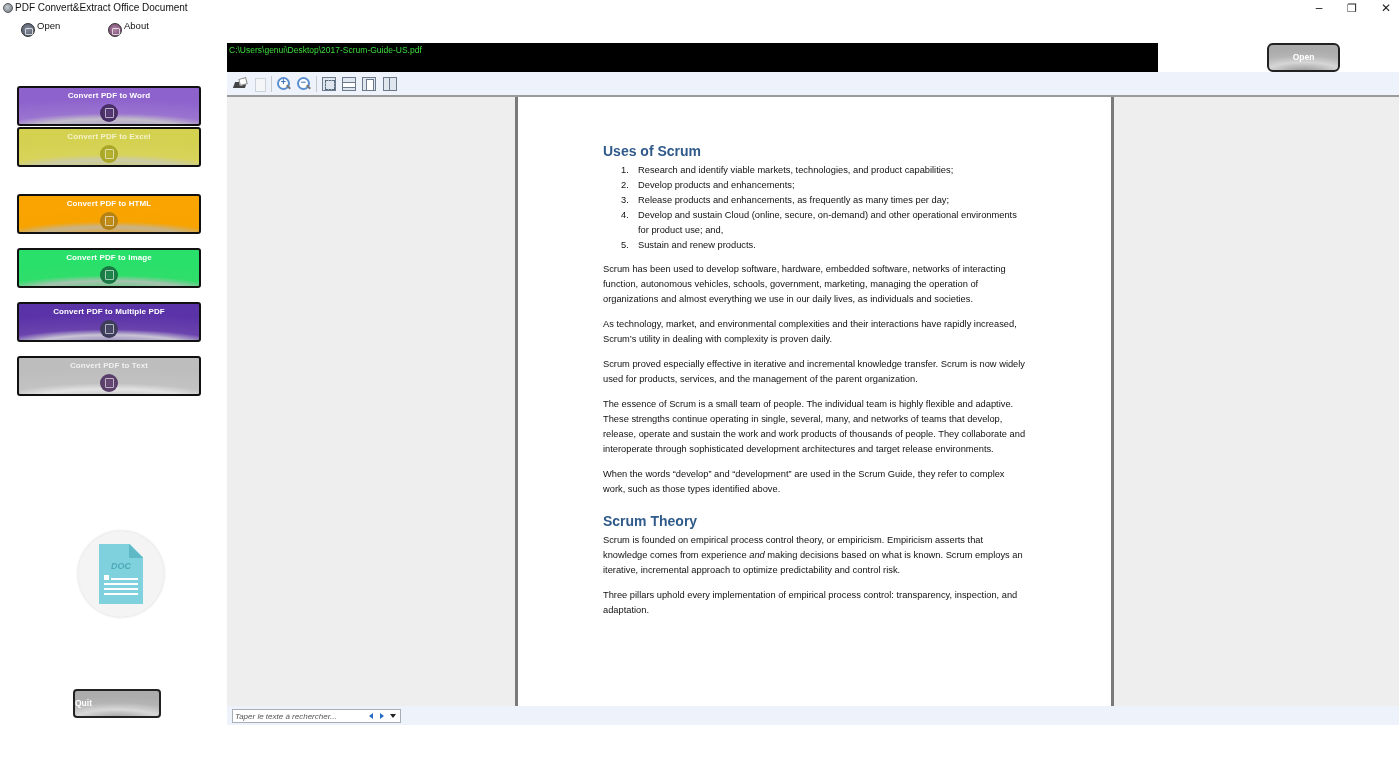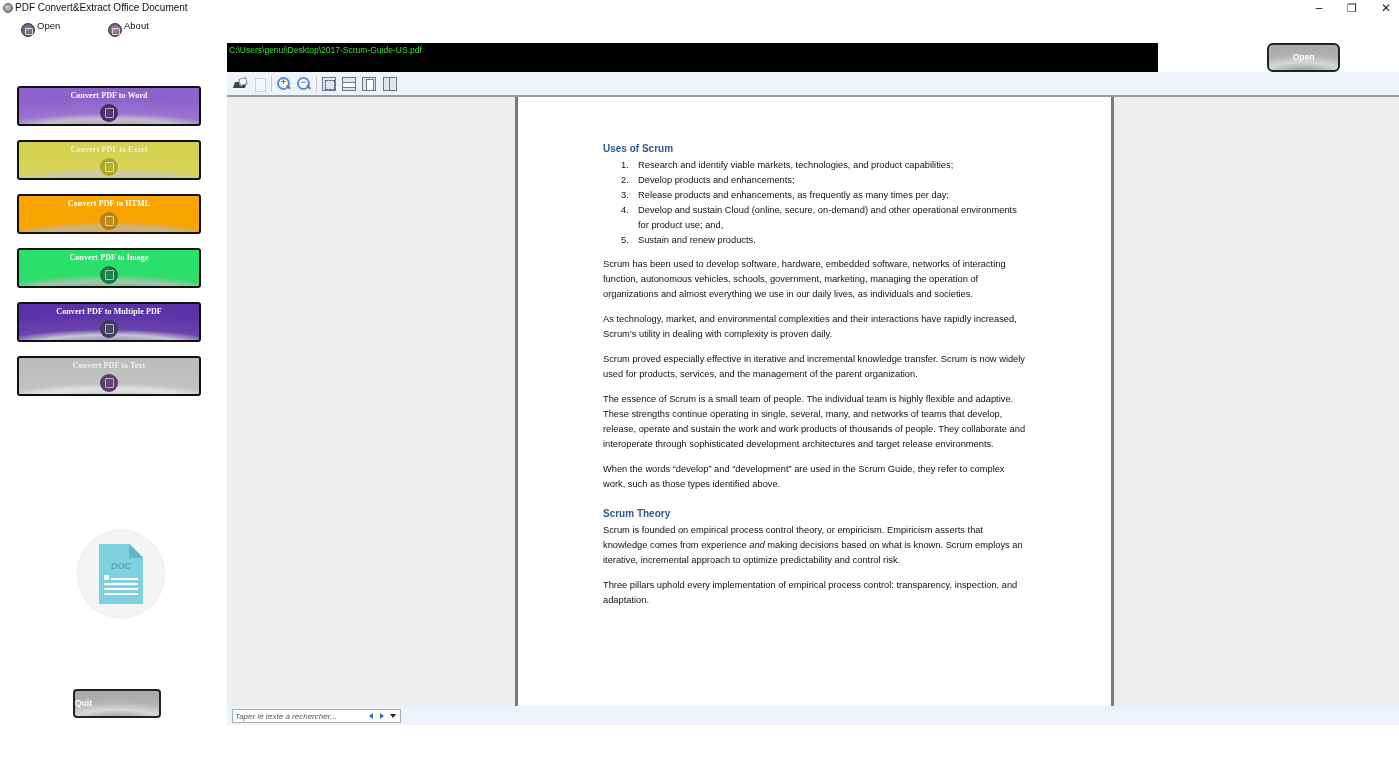--- a/index.html
+++ b/index.html
@@ -19,27 +19,27 @@
   .menu-item { position: absolute; top: 20px; height: 18px; font-size: 9.5px; color: #111; }
   .menu-item .mi-icon { position: absolute; left: 0; top: 3px; width: 14px; height: 14px; border-radius: 50%; border: 1px solid #333; }
   .menu-item .mi-label { position: absolute; left: 16px; top: 0; white-space: nowrap; }
   .menu-open { left: 21px; }
   .menu-open .mi-icon { background: radial-gradient(circle at 50% 45%, #8890a0, #46505e); }
   .menu-about { left: 108px; }
   .menu-about .mi-icon { background: radial-gradient(circle at 50% 45%, #b48aa8, #6b3a63); }
   .mi-icon::after { content: ""; position: absolute; left: 3px; top: 4px; width: 6px; height: 5px; border: 1px solid rgba(255,255,255,0.7); border-radius: 1px; }
 
   
-  .conv-btn { position: absolute; left: 17px; width: 184px; height: 40px; border: 2px solid #111; border-radius: 3px; overflow: hidden; cursor: pointer; font-family: Liberation Serif, serif; }
+  .conv-btn { position: absolute; left: 17px; width: 184px; height: 40px; border: 2px solid #111; border-radius: 3px; overflow: hidden; cursor: pointer; }
   .conv-btn .cb-label { position: absolute; left: 0; right: 0; top: 3px; text-align: center; font-size: 8px; font-weight: bold; color: #fff; letter-spacing: 0.1px; }
   .conv-btn .cb-icon { position: absolute; left: 50%; top: 16px; width: 18px; height: 18px; margin-left: -9px; border-radius: 50%; }
   .conv-btn .cb-icon::after { content: ""; position: absolute; left: 5px; top: 4px; width: 7px; height: 8px; border: 1px solid rgba(255,255,255,0.6); border-radius: 1px; }
   .cb-word  { top: 86px;  background: radial-gradient(ellipse 120% 90% at 50% 120%, #a99ac6 0%, #c2bcc9 38%, #9a74d0 55%, #8d62cc 100%); }
   .cb-word .cb-icon  { background: radial-gradient(circle, #5a3c7a, #3c2456); }
-  .cb-excel { top: 140px; background: radial-gradient(ellipse 120% 90% at 50% 120%, #cdcd6a 0%, #cbcba6 38%, #d8d45a 55%, #d4d050 100%); padding-left: 48px; }
+  .cb-excel { top: 127px; background: radial-gradient(ellipse 120% 90% at 50% 120%, #cdcd6a 0%, #cbcba6 38%, #d8d45a 55%, #d4d050 100%); padding-left: 48px; }
   .cb-excel .cb-icon { background: radial-gradient(circle, #b8b430, #a09c20); }
   .cb-excel .cb-label { color: #f4f2cc; }
   .cb-html  { top: 194px; background: radial-gradient(ellipse 120% 90% at 50% 120%, #f0a010 0%, #c8b48a 38%, #f7a300 55%, #f9a400 100%); }
   .cb-html .cb-icon  { background: radial-gradient(circle, #c4901a, #a87810); }
   .cb-image { top: 248px; background: radial-gradient(ellipse 120% 90% at 50% 120%, #38d466 0%, #a8c2b0 38%, #2fde6a 55%, #28e06a 100%); }
   .cb-image .cb-icon { background: radial-gradient(circle, #1f8a4e, #156c3c); }
   .cb-multi { top: 302px; background: radial-gradient(ellipse 120% 90% at 50% 120%, #6f59a8 0%, #c8c4d4 38%, #6a43ad 55%, #5b33a8 100%); }
   .cb-multi .cb-icon { background: radial-gradient(circle, #4a4a6a, #343450); }
   .cb-text  { top: 356px; background: radial-gradient(ellipse 120% 90% at 50% 120%, #bdbdbd 0%, #e2e2e2 38%, #c2c2c2 55%, #bdbdbd 100%); }
   .cb-text .cb-icon  { background: radial-gradient(circle, #6a4b78, #4e3560); }
@@ -85,21 +85,21 @@
   .tb-box { position: absolute; left: 1px; top: 1px; width: 14px; height: 14px; border: 1px solid #6a7a8c; background: #dfe6ee; }
   .tb-box.inner::after { content: ""; position: absolute; left: 2px; top: 2px; width: 8px; height: 8px; border: 1px dashed #5a6a7c; }
   .tb-box.hbar::after { content: ""; position: absolute; left: 0; top: 4px; width: 12px; height: 4px; background: #fff; border-top: 1px solid #6a7a8c; border-bottom: 1px solid #6a7a8c; }
   .tb-box.vsingle::after { content: ""; position: absolute; left: 3px; top: 1px; width: 6px; height: 10px; background: #fff; border: 1px solid #6a7a8c; }
   .tb-box.vdouble::after { content: ""; position: absolute; left: 5px; top: 0; width: 1px; height: 12px; background: #6a7a8c; }
 
   
   .viewer { position: absolute; left: 227px; top: 97px; width: 1172px; height: 609px; background: #eeeeee; overflow: hidden; }
   .page { position: absolute; left: 288px; top: 0; width: 599px; height: 609px; background: #fff; border-left: 3px solid #7a7a7a; border-right: 3px solid #7a7a7a; }
   .page-content { position: absolute; left: 85px; top: 46px; width: 425px; font-family: "Liberation Sans", "DejaVu Sans", sans-serif; color: #111; }
-  .pc-h { font-size: 10px; font-weight: bold; color: #2f5a8a; margin-bottom: 4px; }
+  .pc-h { font-size: 14px; font-weight: bold; color: #2f5a8a; margin-bottom: 4px; }
   .pc-p { font-size: 9.3px; line-height: 15px; margin-bottom: 10px; }
   .pc-list { list-style: none; margin: 2px 0 9px 18px; }
   .pc-list li { position: relative; font-size: 9.3px; line-height: 15px; padding-left: 17px; }
   .pc-list li .num { position: absolute; left: 0; top: 0; }
   .pc-h2 { margin-top: 16px; }
 
   
   .search-strip { position: absolute; left: 227px; top: 706px; width: 1172px; height: 19px; background: #eef3fb; }
   .search-box { position: absolute; left: 5px; top: 3px; width: 169px; height: 14px; border: 1px solid #a8aeb6; background: #fff; }
   .search-input { position: absolute; left: 2px; top: 0; width: 128px; height: 12px; border: none; outline: none; font-size: 8px; font-style: italic; color: #444; background: transparent; font-family: "Liberation Sans", sans-serif; }

